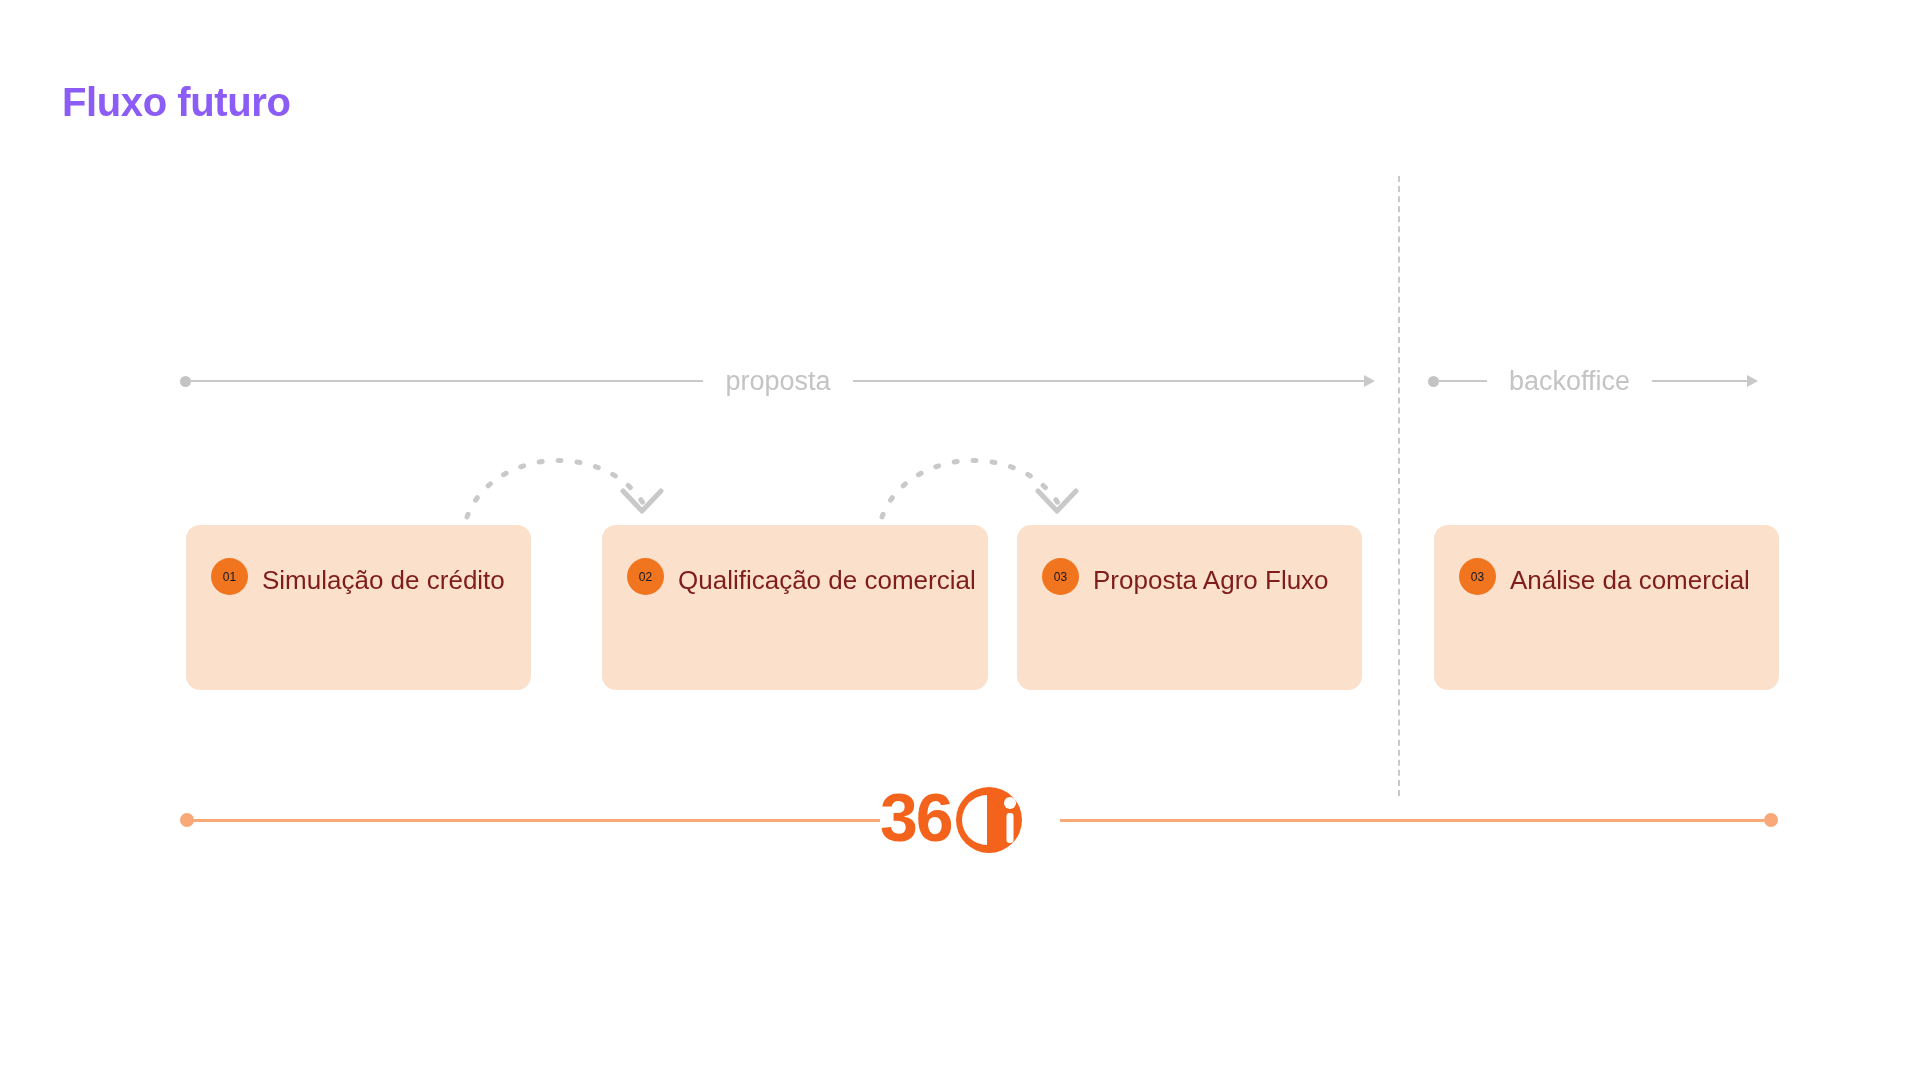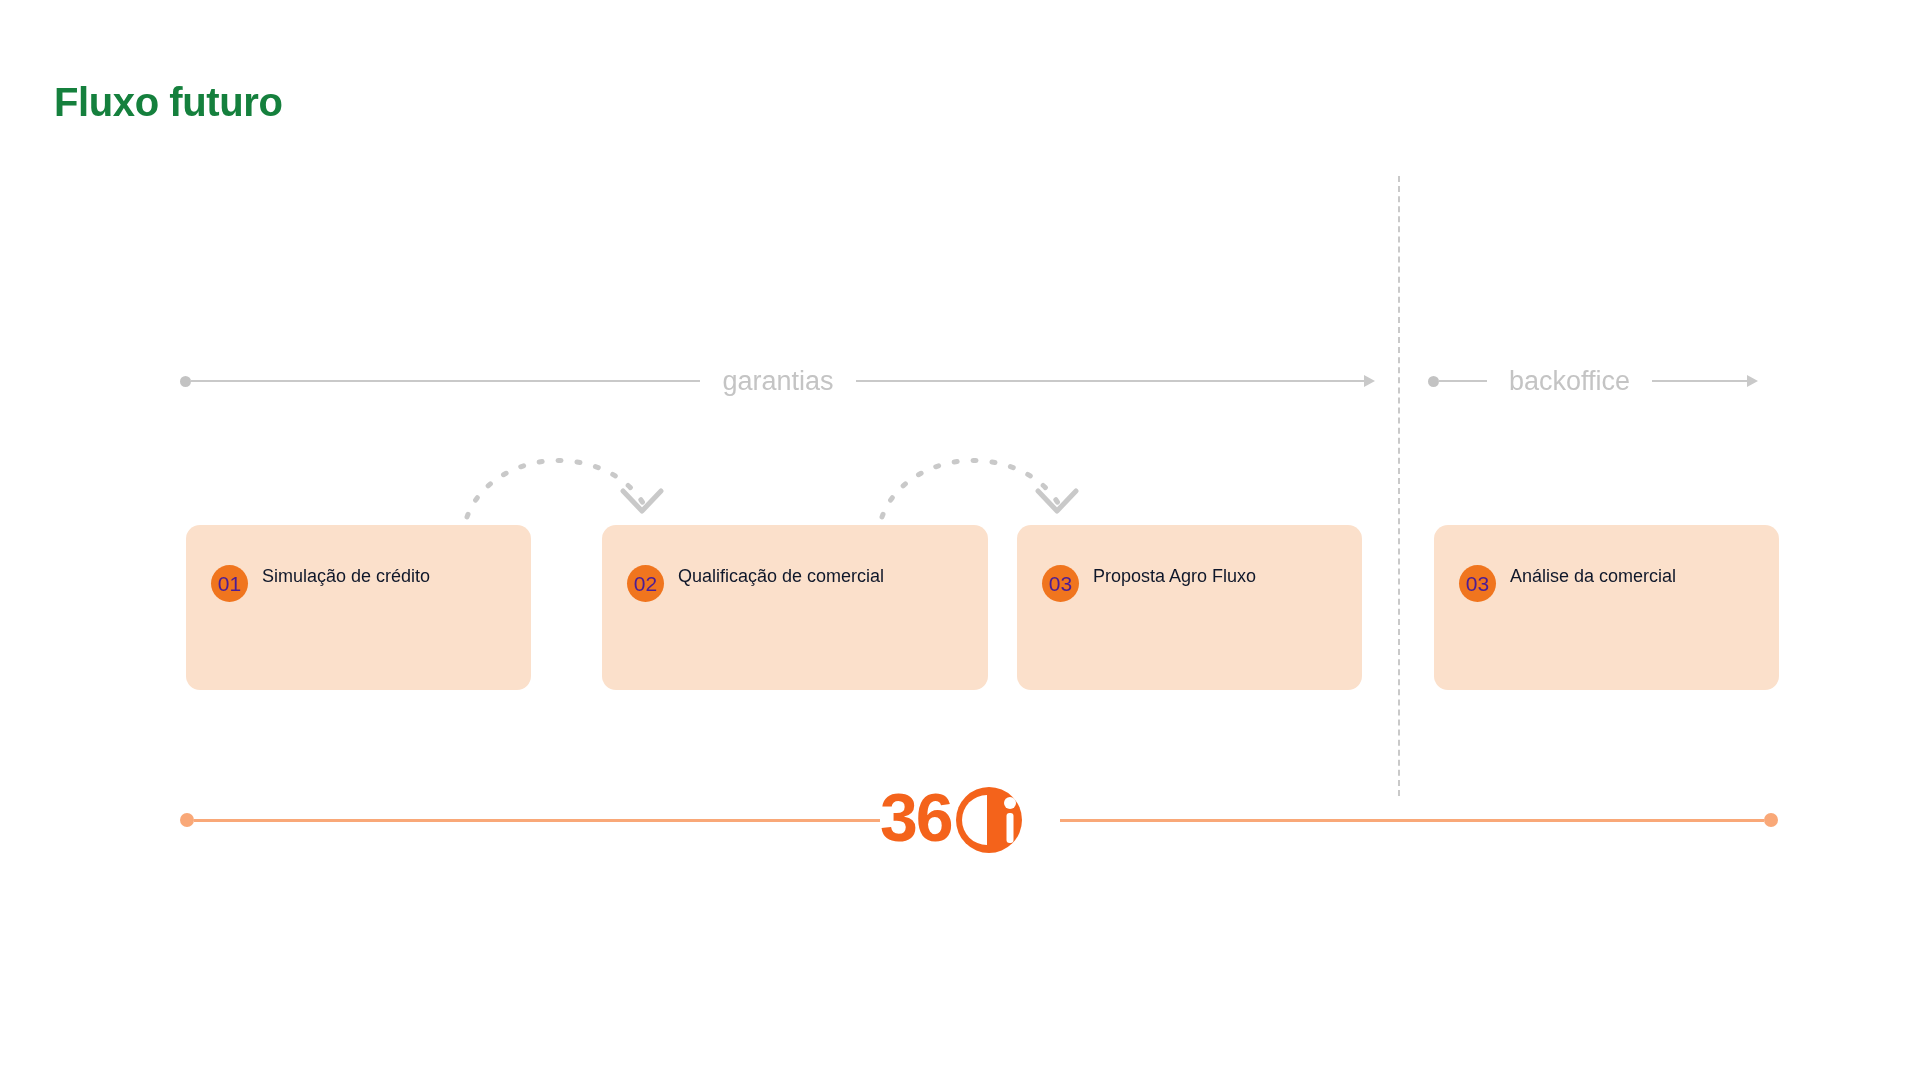--- a/index.html
+++ b/index.html
@@ -12,25 +12,25 @@
     height: 1080px;
     position: relative;
     overflow: hidden;
     font-family: "Liberation Sans", sans-serif;
     -webkit-font-smoothing: antialiased;
   }
 
   
   #page-title {
     position: absolute;
-    left: 54px;
+    left: 62px;
     top: 80px;
     font-size: 40px;
     font-weight: 700;
-    color: #15803d;
+    color: #8b5cf6;
     letter-spacing: -0.4px;
     white-space: nowrap;
   }
 
   
   #phase-divider {
     position: absolute;
     left: 1398px;
     top: 176px;
     width: 0;
@@ -96,38 +96,38 @@
     border-radius: 14px;
   }
   #card-1 { left: 186px;  width: 345px; }
   #card-2 { left: 602px;  width: 386px; }
   #card-3 { left: 1017px; width: 345px; }
   #card-4 { left: 1434px; width: 345px; }
 
   .card-badge {
     position: absolute;
     left: 25px;
-    top: 40px;
+    top: 33px;
     width: 37px;
     height: 37px;
     border-radius: 50%;
     background: #f0751e;
-    color: #4c1d95;
-    font-size: 21px;
+    color: #0f172a;
+    font-size: 12px;
     display: flex;
     align-items: center;
     justify-content: center;
     line-height: 1;
   }
   .card-label {
     position: absolute;
     left: 76px;
     top: 42px;
-    font-size: 18px;
-    color: #0f172a;
+    font-size: 26px;
+    color: #7f1d1d;
     white-space: nowrap;
     line-height: 1;
   }
 
   
   #bottom-rail {
     position: absolute;
     left: 180px;
     top: 813px;
     width: 1598px;
@@ -168,21 +168,21 @@
 </head>
 <body>
 
 <div id="page-title">Fluxo futuro</div>
 
 <div id="phase-divider"></div>
 
 <div id="track-comercial" class="track">
   <span class="track-dot"></span>
   <span class="track-line"></span>
-  <span class="track-label">garantias</span>
+  <span class="track-label">proposta</span>
   <span class="track-line"></span>
   <span class="track-arrowhead"></span>
 </div>
 
 <div id="track-backoffice" class="track">
   <span class="track-dot"></span>
   <span class="track-line" style="flex:0 0 48px;"></span>
   <span class="track-label">backoffice</span>
   <span class="track-line"></span>
   <span class="track-arrowhead"></span>

